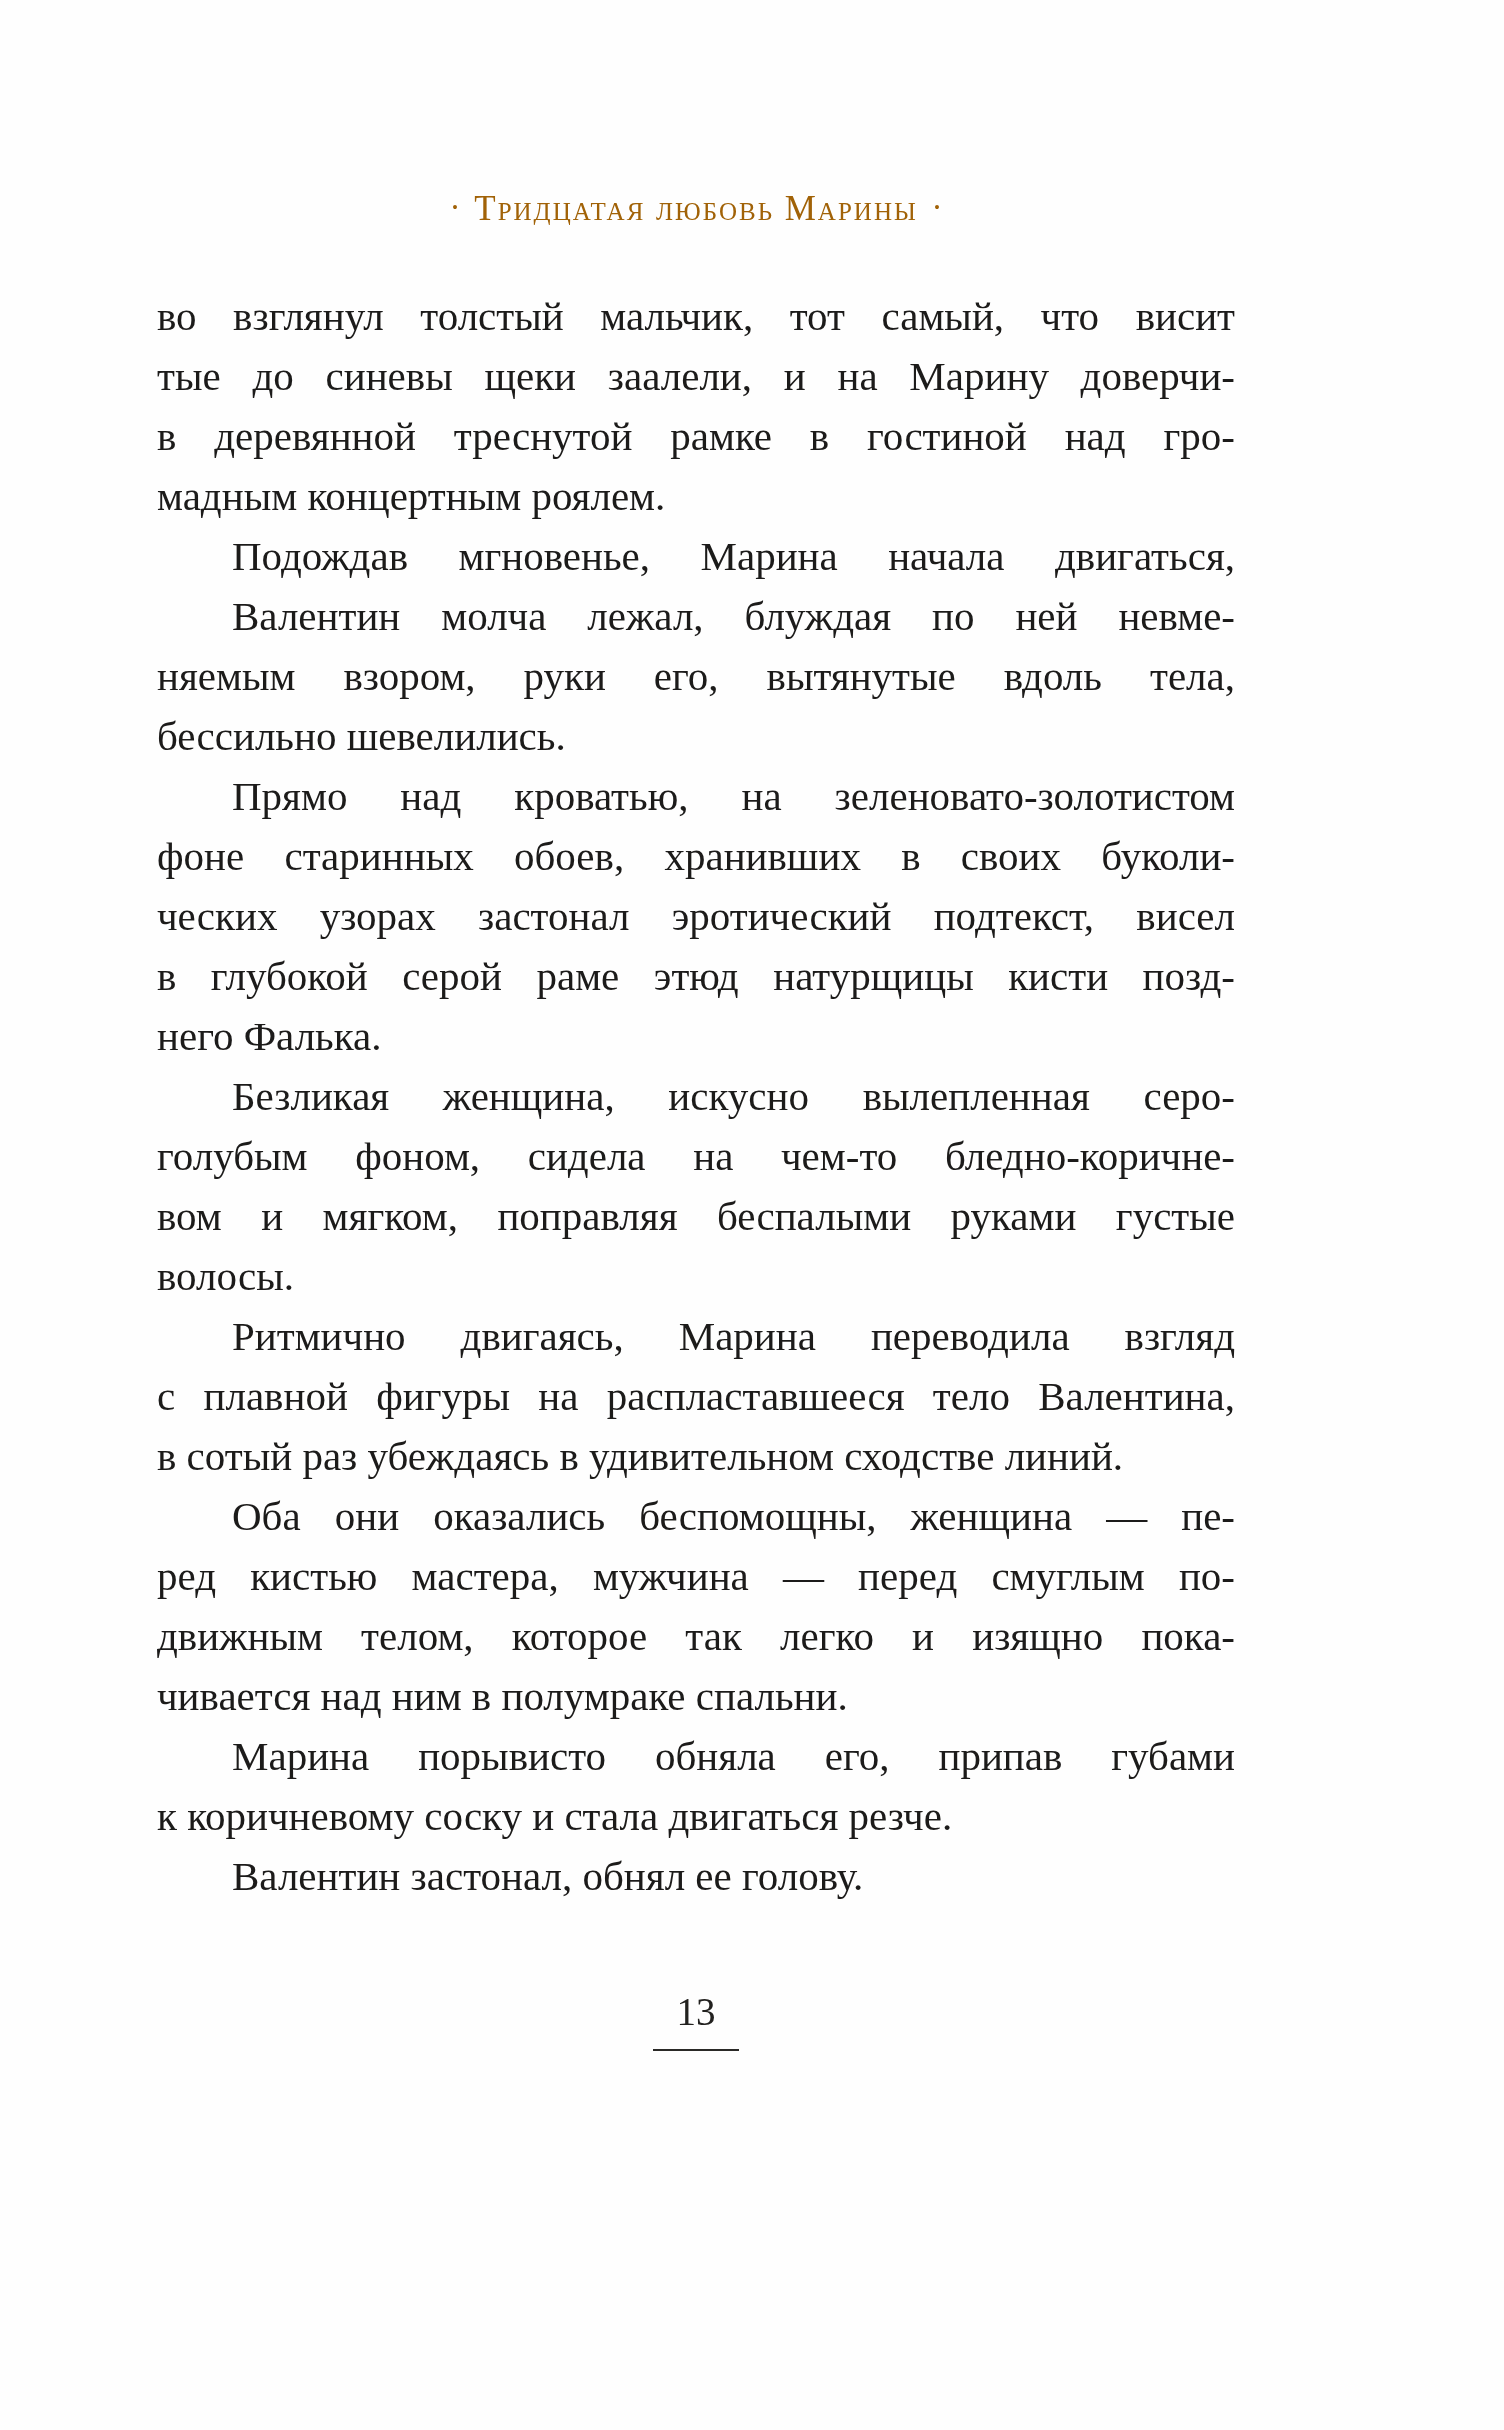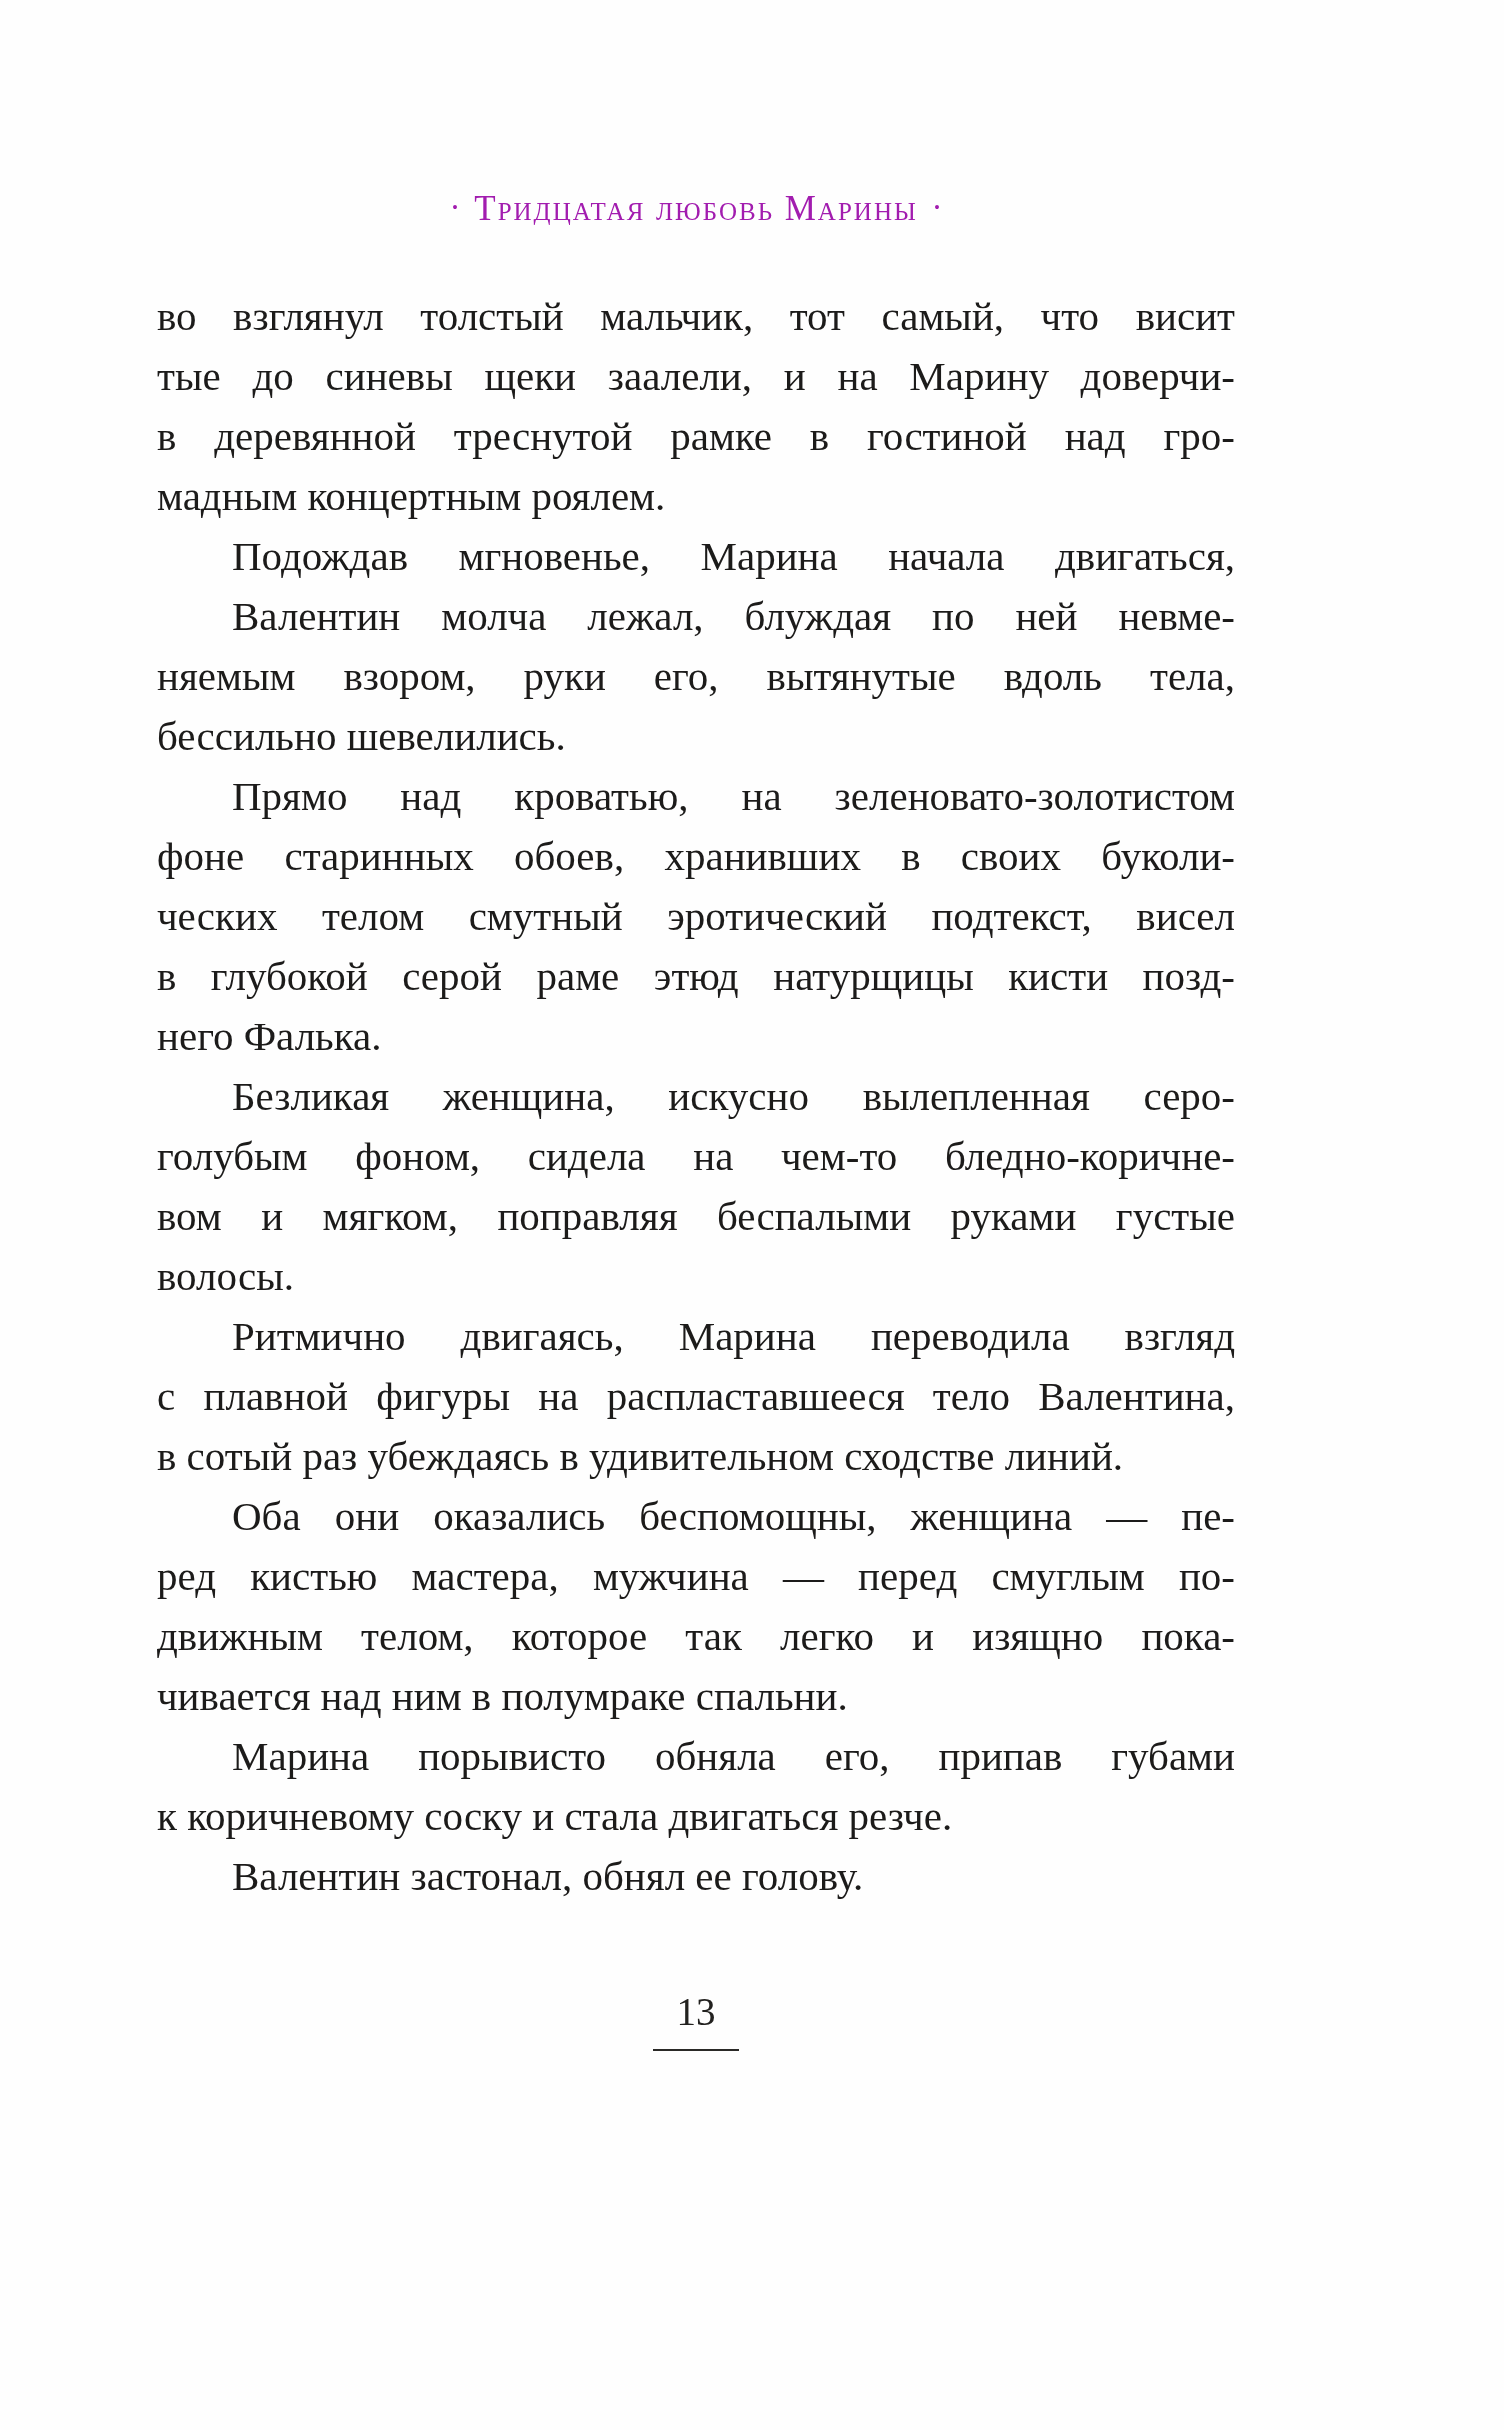--- a/index.html
+++ b/index.html
@@ -16,21 +16,21 @@
   .running-header {
     position: absolute;
     top: 189px;
     left: 157px;
     width: 1078px;
     text-align: center;
     font-size: 35px;
     line-height: 39px;
     font-variant: small-caps;
     letter-spacing: 2px;
-    color: #a21caf;
+    color: #a16207;
     white-space: nowrap;
   }
   .running-header .dot {
     font-variant: normal;
     letter-spacing: 0;
     padding: 0 13.7px;
     font-size: 33px;
     position: relative;
     top: -2px;
   }
@@ -86,21 +86,21 @@
     <div class="line j">во взглянул толстый мальчик, тот самый, что висит</div>
     <div class="line j">тые до синевы щеки заалели, и на Марину доверчи-</div>
     <div class="line j">в деревянной треснутой рамке в гостиной над гро-</div>
     <div class="line l">мадным концертным роялем.</div>
     <div class="line i j">Подождав мгновенье, Марина начала двигаться,</div>
     <div class="line i j">Валентин молча лежал, блуждая по ней невме-</div>
     <div class="line j">няемым взором, руки его, вытянутые вдоль тела,</div>
     <div class="line l">бессильно шевелились.</div>
     <div class="line i j">Прямо над кроватью, на зеленовато-золотистом</div>
     <div class="line j">фоне старинных обоев, хранивших в своих буколи-</div>
-    <div class="line j">ческих телом смутный эротический подтекст, висел</div>
+    <div class="line j">ческих узорах застонал эротический подтекст, висел</div>
     <div class="line j">в глубокой серой раме этюд натурщицы кисти позд-</div>
     <div class="line l">него Фалька.</div>
     <div class="line i j">Безликая женщина, искусно вылепленная серо-</div>
     <div class="line j">голубым фоном, сидела на чем-то бледно-коричне-</div>
     <div class="line j">вом и мягком, поправляя беспалыми руками густые</div>
     <div class="line l">волосы.</div>
     <div class="line i j">Ритмично двигаясь, Марина переводила взгляд</div>
     <div class="line j">с плавной фигуры на распластавшееся тело Валентина,</div>
     <div class="line l">в сотый раз убеждаясь в удивительном сходстве линий.</div>
     <div class="line i j">Оба они оказались беспомощны, женщина — пе-</div>

